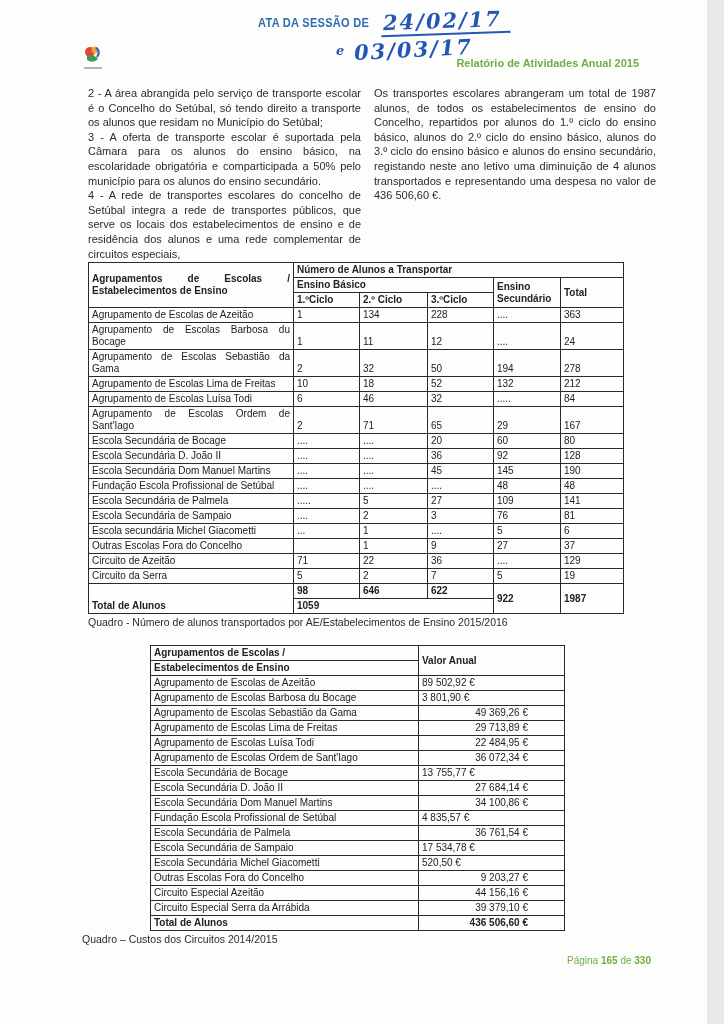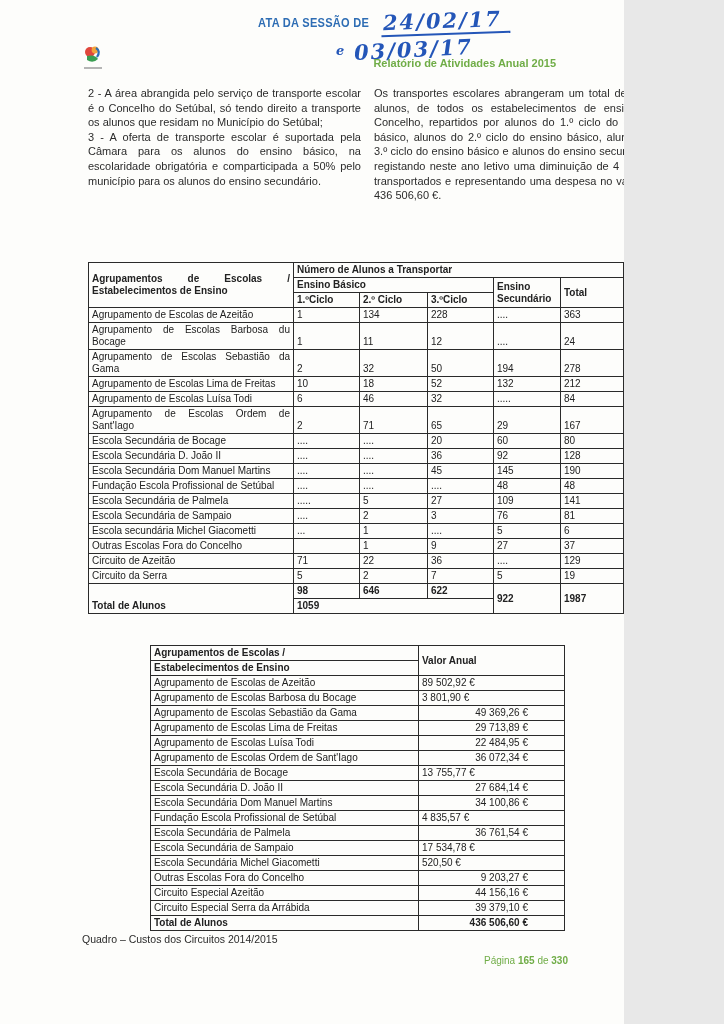--- a/index.html
+++ b/index.html
@@ -2,21 +2,21 @@
 <html style="--title_green: #70ad47; --stamp_blue: #2e6db4; --ink_blue: #2456b8; --text: #2b2b2b; --border: #2a2a2a;"><head>
 <meta charset="utf-8">
 <style>
   :root{
     --title_green:#70ad47; --stamp_blue:#2e6db4; --ink_blue:#2456b8;
     --text:#2b2b2b; --border:#2a2a2a; --paper:#fdfdfb;
   }
   *{box-sizing:border-box; margin:0; padding:0;}
   html,body{width:724px; height:1024px;}
   body{font-family:"Liberation Sans", sans-serif; background:#e8e8e8;}
-  .page{position:relative; width:624px; height:1024px; background:var(--paper); overflow:hidden; color:var(--text);}
+  .page{position:relative; width:707px; height:1024px; background:var(--paper); overflow:hidden; color:var(--text);}
 
   
   .logo{position:absolute; left:80px; top:44px; width:26px; text-align:center;}
   .logo svg{display:block; margin:0 auto;}
   .logo-sub{width:18px; height:2px; background:#b5b5b5; margin:1px auto 0;}
   .stamp{position:absolute; left:258px; top:8px; color:var(--ink_blue);}
   .stamp-line1{display:flex; align-items:flex-end;}
   .stamp-label{font-size:12px; font-weight:bold; color:var(--stamp_blue); letter-spacing:.3px; padding-bottom:5px; transform:scaleX(.92); transform-origin:left;}
   .handwrite{font-family:"DejaVu Serif", serif; font-style:italic; font-weight:bold; color:var(--ink_blue);}
   .date1{font-size:21px; letter-spacing:2px; border-bottom:2px solid var(--ink_blue); padding:0 8px 0 2px; transform:rotate(-2deg); margin-left:2px;}
@@ -86,20 +86,21 @@
       <span class="handwrite date2">03/03/17</span>
     </div>
   </div>
 
   <div class="report-title">Relatório de Atividades Anual 2015</div>
 
   <div class="intro">
     <div class="col col-l">
       <p>2 - A área abrangida pelo serviço de transporte escolar é o Concelho do Setúbal, só tendo direito a transporte os alunos que residam no Município do Setúbal;</p>
       <p>3 - A oferta de transporte escolar é suportada pela Câmara para os alunos do ensino básico, na escolaridade obrigatória e comparticipada a 50% pelo município para os alunos do ensino secundário.</p>
+      <p>4 - A rede de transportes escolares do concelho de Setúbal integra a rede de transportes públicos, que serve os locais dos estabelecimentos de ensino e de residência dos alunos e uma rede complementar de circuitos especiais,</p>
     </div>
     <div class="col col-r">
       <p>Os transportes escolares abrangeram um total de 1987 alunos, de todos os estabelecimentos de ensino do Concelho, repartidos por alunos do 1.º ciclo do ensino básico, alunos do 2.º ciclo do ensino básico, alunos do 3.º ciclo do ensino básico e alunos do ensino secundário, registando neste ano letivo uma diminuição de 4 alunos transportados e representando uma despesa no valor de 436 506,60 €.</p>
     </div>
   </div>
 
   <div class="block1">
     <table class="t1">
       <colgroup>
         <col style="width:205px">
@@ -262,20 +263,21 @@
           <td>646</td>
           <td>622</td>
           <td rowspan="2">922</td>
           <td rowspan="2">1987</td>
         </tr>
         <tr>
           <td colspan="3">1059</td>
         </tr>
       </tfoot>
     </table>
+    <div class="caption">Quadro - Número de alunos transportados por AE/Estabelecimentos de Ensino 2015/2016</div>
   </div>
 
   <div class="block2">
     <table class="t2">
       <colgroup>
           <col style="width:268px">
           <col style="width:146px">
         </colgroup>
       <thead>
         <tr>

